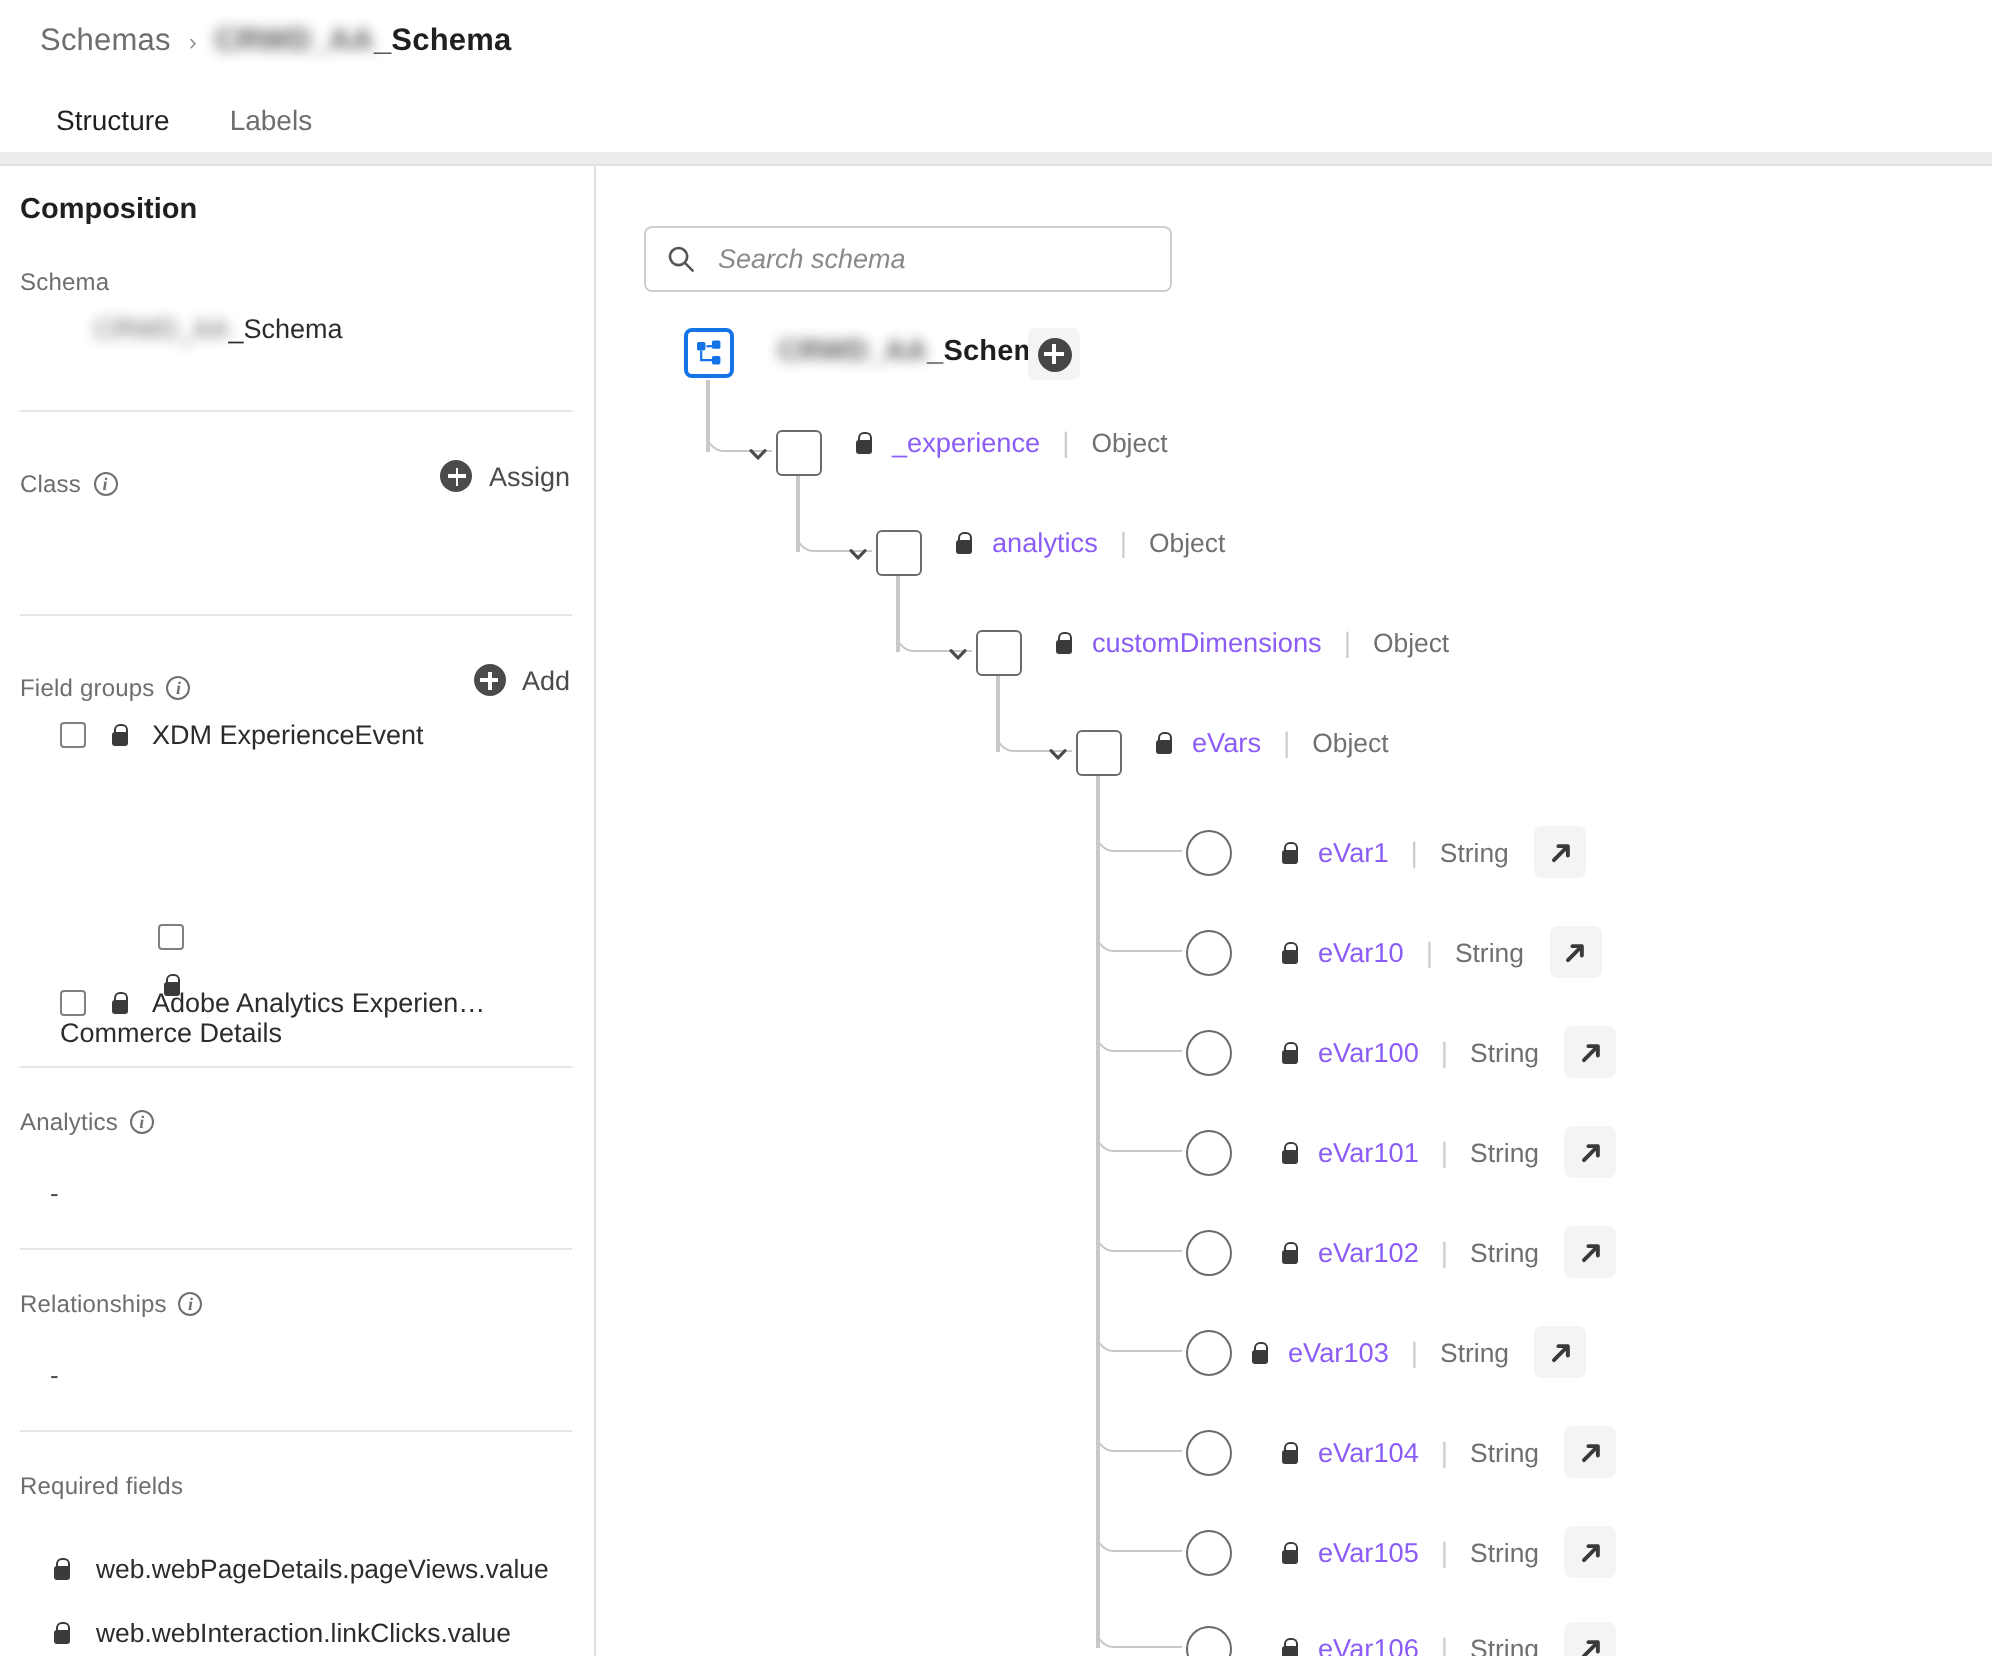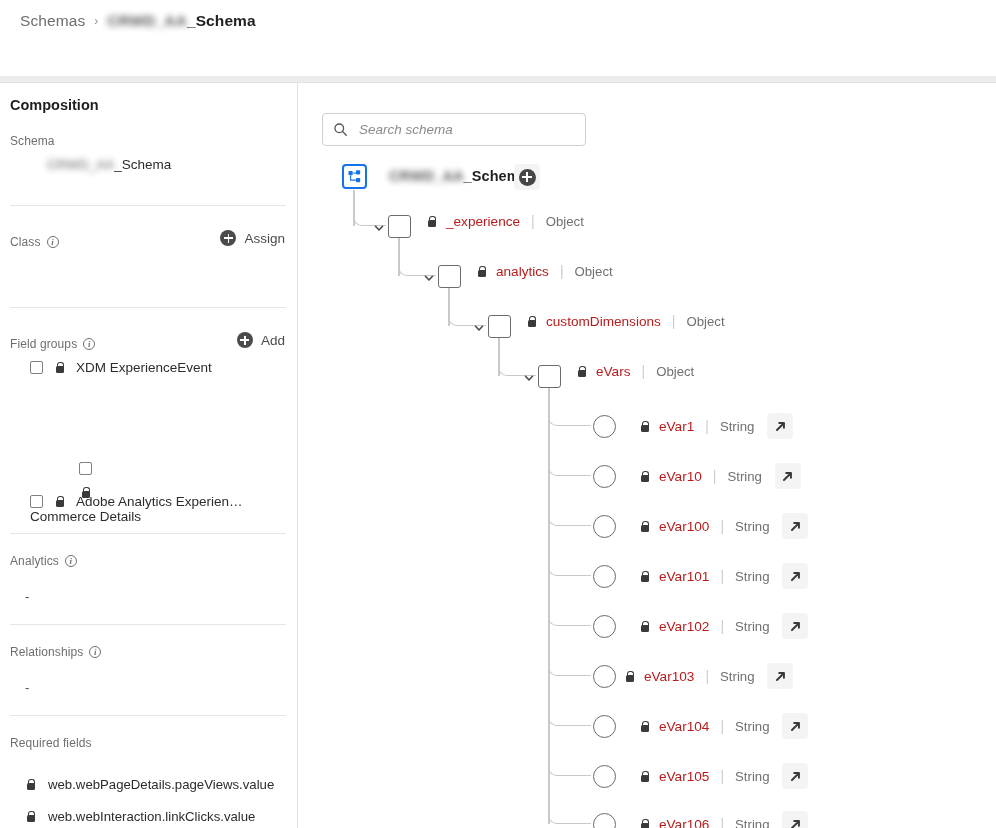--- a/index.html
+++ b/index.html
@@ -153,39 +153,43 @@
     border-radius: 3px; background: #fff;
   }
   .node-circle {
     position: absolute; width: 23px; height: 23px; border: 1.6px solid #6b6b6b;
     border-radius: 50%; background: #fff;
   }
   .node-row {
     position: absolute; display: flex; align-items: center; gap: 9px;
     font-size: 13.6px; color: #2c2c2c; white-space: nowrap;
   }
-  .node-name { color: #b91c1c; }
+  .node-name { color: #8b5cf6; }
   .vsep { color: #cdcdcd; font-size: 14px; padding: 0 2px; }
   .node-type { color: #707070; font-size: 13.2px; }
   .go-btn {
     width: 26px; height: 26px; border-radius: 4px; background: #f4f4f4;
     display: flex; align-items: center; justify-content: center; margin-left: 4px;
     flex: 0 0 auto;
   }
 </style>
 </head>
 <body>
 
 <div id="header">
   <div id="breadcrumb">
     <span class="crumb-root">Schemas</span>
     <span class="crumb-sep">›</span>
     <span class="crumb-current"><span class="redacted">CRWD_AA</span><span>_Schema</span></span>
   </div>
 
+  <div id="tabbar">
+    <div class="tab selected">Structure</div>
+    <div class="tab">Labels</div>
+  </div>
 </div>
 <div id="topband"></div>
 <div id="bandline"></div>
 
 <div id="sidebar">
   <div class="sb-title">Composition</div>
 
   <div class="sb-sec-label" style="position:absolute;left:10px;top:51px;">
     <span>Schema</span>
   </div>

